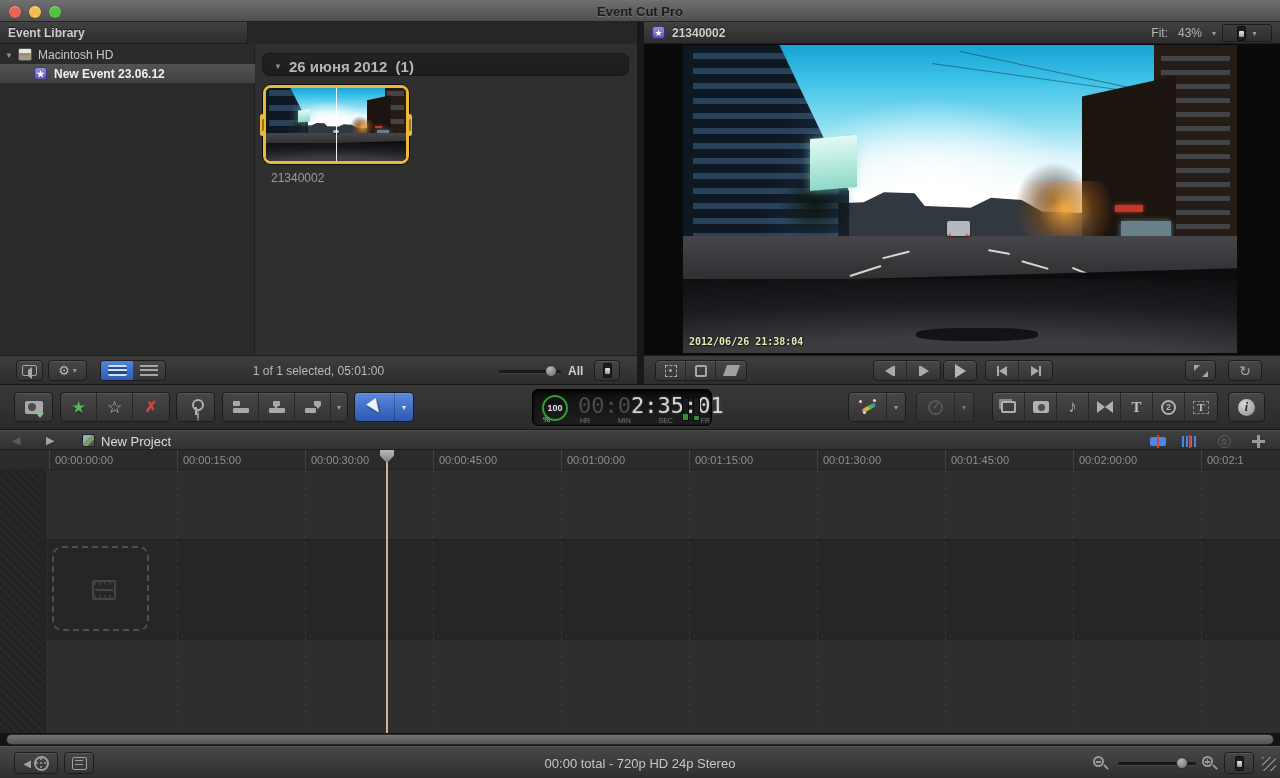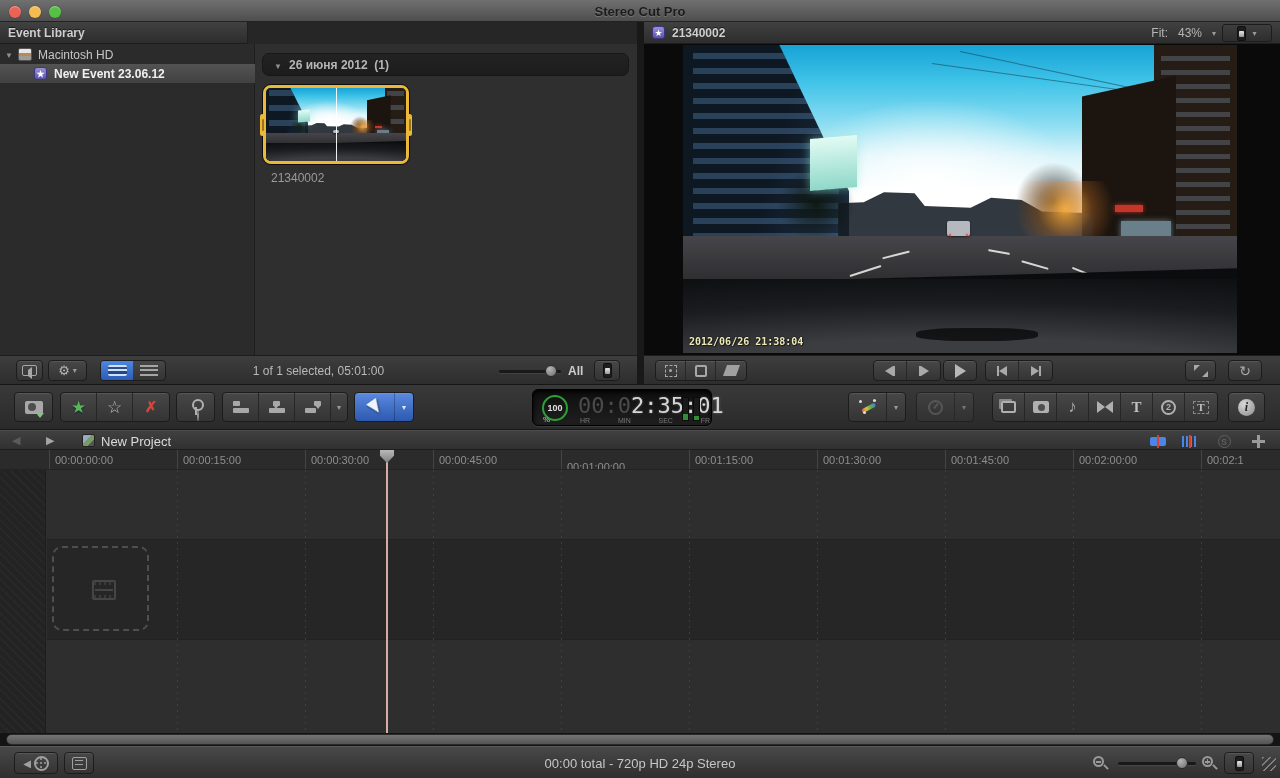--- a/index.html
+++ b/index.html
@@ -35,21 +35,21 @@
   .srow { position:absolute; left:0; width:255px; height:18px; font-size:12px; color:#c6c6c6; }
   .srow .dis { position:absolute; left:5px; top:5px; font-size:8px; color:#8f8f8f; }
   .drive-icon { position:absolute; left:18px; top:2px; width:14px; height:13px; border-radius:2px; background:linear-gradient(#e7e7e7 0 35%, #b98b4e 35% 60%, #9c9c9c 60%); border:1px solid #555; }
   .srow.sel { background:linear-gradient(#535353,#414141); color:#f0f0f0; font-weight:bold; }
   .star-chip { position:absolute; width:13px; height:13px; border-radius:3px; background:linear-gradient(#9a92d6,#5c53a8); border:1px solid #3c3680; color:#fff; font-size:9px; line-height:13px; text-align:center; }
 
   
   .browser { left:255px; top:44px; width:382px; height:311px; background:#2f2f2f; }
   .groupbar { position:absolute; left:7px; top:9px; width:367px; height:23px; background:linear-gradient(#232323,#1c1c1c); border-radius:7px; border:1px solid #171717; }
   .groupbar .dis { position:absolute; left:11px; top:8px; font-size:8px; color:#8f8f8f; }
-  .groupbar .gt { position:absolute; left:26px; top:4px; font-size:12px; font-weight:bold; color:#b5b5b5; }
+  .groupbar .gt { position:absolute; left:26px; top:4px; font-size:15px; font-weight:bold; color:#b5b5b5; }
   .clipwrap { position:absolute; left:8px; top:41px; width:146px; height:79px; border:3px solid #ecb83a; border-radius:8px; background:#000; box-shadow:0 0 0 1px rgba(0,0,0,.7); }
   .cliphandle { position:absolute; top:50%; margin-top:-11px; width:5px; height:22px; background:#ecb83a; border-radius:3px; }
   .cliphandle:after { content:""; position:absolute; left:1.5px; top:5px; width:2px; height:12px; background:rgba(90,60,0,.55); border-radius:1px; }
   .ch-l { left:-6px; } .ch-r { right:-6px; }
   .skimline { position:absolute; left:50%; top:0; width:1px; height:100%; background:rgba(255,255,255,.92); z-index:6; }
   .clipname { position:absolute; left:16px; top:127px; font-size:12px; color:#9b9b9b; }
 
   
   .scene { position:absolute; overflow:hidden; background:#0b0e12; }
   .scene>div { position:absolute; }
@@ -216,21 +216,21 @@
 </style>
 </head>
 <body>
 
 <div id="app">
 
   <div class="abs titlebar">
     <div class="abs tlight tl-red"></div>
     <div class="abs tlight tl-yel"></div>
     <div class="abs tlight tl-grn"></div>
-    <div class="abs win-title">Stereo Cut Pro</div>
+    <div class="abs win-title">Event Cut Pro</div>
   </div>
 
   <div class="abs phead elib-head">
     <div class="abs lbl" style="left:8px;top:4px;">Event Library</div>
   </div>
   <div class="abs phead view-head">
     <div class="star-chip" style="left:8px;top:4px;">★</div>
     <div class="abs lbl" style="left:28px;top:4px;">21340002</div>
     <div class="abs" style="right:112px;top:4px;font-size:12px;color:#b5b5b5;">Fit:</div>
     <div class="abs" style="right:78px;top:4px;font-size:12px;color:#b5b5b5;">43%</div>
@@ -531,21 +531,21 @@
   <div class="abs ruler">
     <div class="tick" style="left:49px;"></div>
       <div class="ticklbl" style="left:55px;">00:00:00:00</div>
     <div class="tick" style="left:177px;"></div>
       <div class="ticklbl" style="left:183px;">00:00:15:00</div>
     <div class="tick" style="left:305px;"></div>
       <div class="ticklbl" style="left:311px;">00:00:30:00</div>
     <div class="tick" style="left:433px;"></div>
       <div class="ticklbl" style="left:439px;">00:00:45:00</div>
     <div class="tick" style="left:561px;"></div>
-      <div class="ticklbl" style="left:567px;margin-top:7px;">00:01:00:00</div>
+      <div class="ticklbl" style="left:567px;">00:01:00:00</div>
     <div class="tick" style="left:689px;"></div>
       <div class="ticklbl" style="left:695px;">00:01:15:00</div>
     <div class="tick" style="left:817px;"></div>
       <div class="ticklbl" style="left:823px;">00:01:30:00</div>
     <div class="tick" style="left:945px;"></div>
       <div class="ticklbl" style="left:951px;">00:01:45:00</div>
     <div class="tick" style="left:1073px;"></div>
       <div class="ticklbl" style="left:1079px;">00:02:00:00</div>
     <div class="tick" style="left:1201px;"></div>
       <div class="ticklbl" style="left:1207px;">00:02:1</div>

